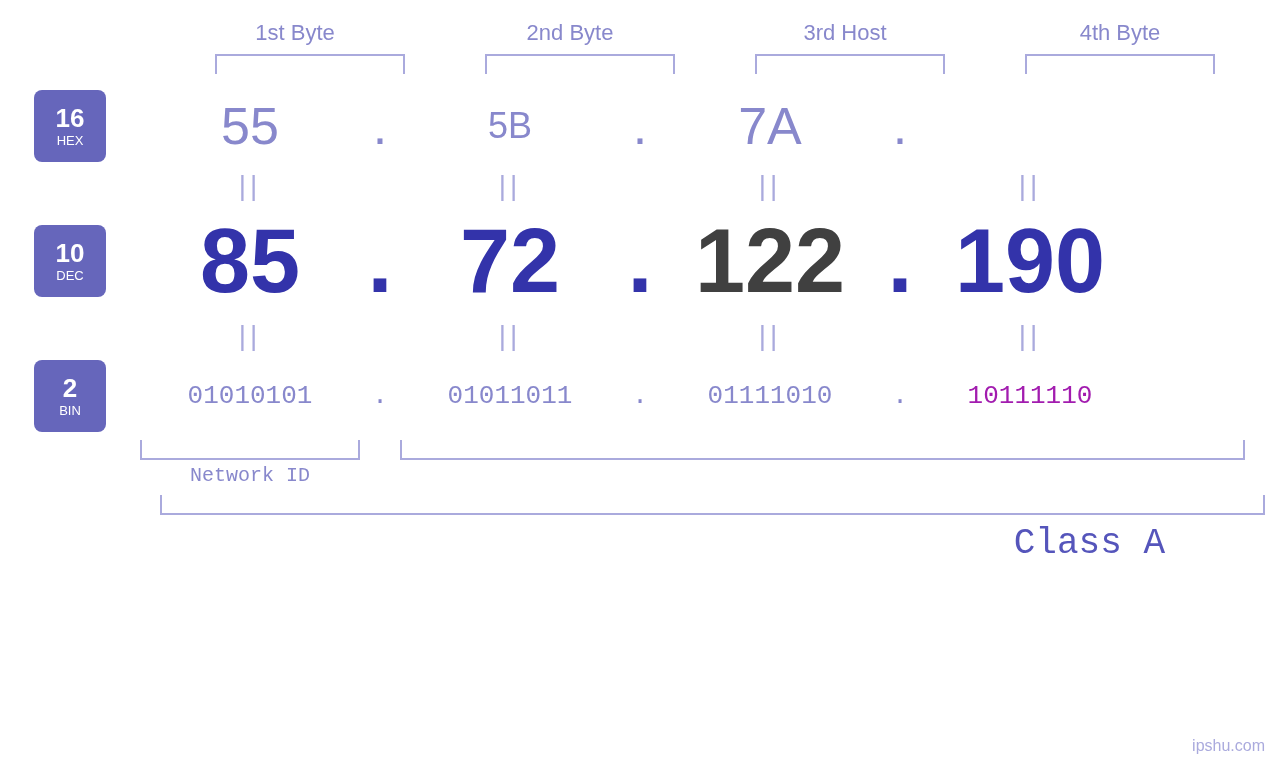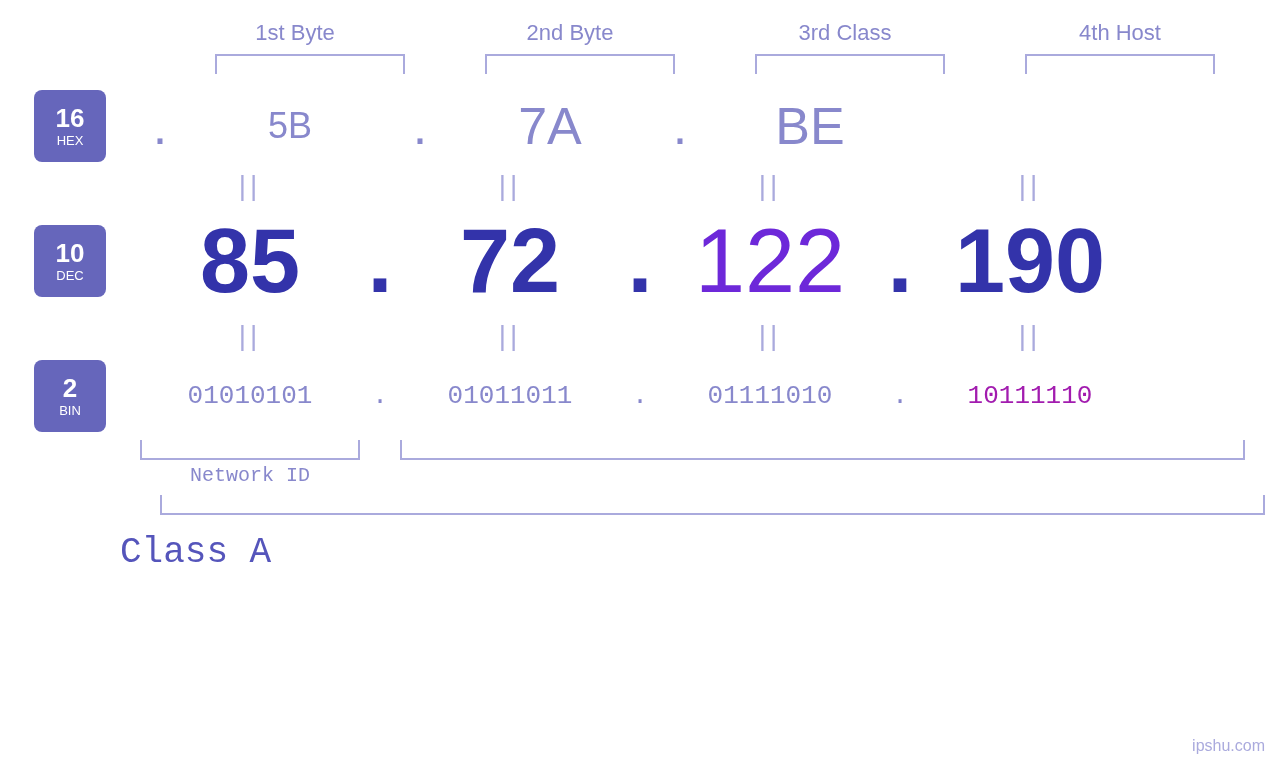--- a/index.html
+++ b/index.html
@@ -119,56 +119,56 @@
 
   </style>
 </head>
 <body>
 
 <div class="main-container">
 
   <div class="byte-headers">
     <div class="byte-header">1st Byte</div>
     <div class="byte-header">2nd Byte</div>
-    <div class="byte-header">3rd Class</div>
-    <div class="byte-header">4th Host</div>
+    <div class="byte-header">3rd Host</div>
+    <div class="byte-header">4th Byte</div>
   </div>
 
   <div class="brackets-top">
     <div class="bracket-line"></div>
     <div class="bracket-line"></div>
     <div class="bracket-line"></div>
     <div class="bracket-line"></div>
   </div>
 
   <div class="row-with-badge" style="margin-top:12px; height:80px;">
     <div class="badge-cell">
       <div class="badge">
         <span class="badge-num">16</span>
         <span class="badge-label">HEX</span>
       </div>
     </div>
     <div class="values-cells">
+      <div class="val-cell" style="width:220px;">
+        <span style="color:#8888cc; font-size:52px; font-family:Arial,sans-serif;">55</span>
+      </div>
       <div class="spacer-cell" style="width:40px;">
         <span style="color:#8888cc; font-size:52px; font-family:Arial,sans-serif;">.</span>
       </div>
       <div class="val-cell" style="width:220px;">
         <span style="color:#8888cc; font-size:36px; font-family:Arial,sans-serif;">5B</span>
       </div>
       <div class="spacer-cell" style="width:40px;">
         <span style="color:#8888cc; font-size:52px; font-family:Arial,sans-serif;">.</span>
       </div>
       <div class="val-cell" style="width:220px;">
         <span style="color:#8888cc; font-size:52px; font-family:Arial,sans-serif;">7A</span>
       </div>
       <div class="spacer-cell" style="width:40px;">
         <span style="color:#8888cc; font-size:52px; font-family:Arial,sans-serif;">.</span>
-      </div>
-      <div class="val-cell" style="width:220px;">
-        <span style="color:#8888cc; font-size:52px; font-family:Arial,sans-serif;">BE</span>
       </div>
     </div>
   </div>
 
   <div class="row-with-badge" style="height:40px;">
     <div class="badge-cell"></div>
     <div class="values-cells">
       <div class="val-cell" style="width:220px;">
         <span style="color:#aaaadd; font-size:28px; font-family:Arial,sans-serif; letter-spacing:4px;">||</span>
       </div>
@@ -201,21 +201,21 @@
       <div class="spacer-cell" style="width:40px;">
         <span style="color:#3333aa; font-size:90px; font-family:Arial,sans-serif; font-weight:bold;">.</span>
       </div>
       <div class="val-cell" style="width:220px;">
         <span style="color:#3333aa; font-size:90px; font-family:Arial,sans-serif; font-weight:bold;">72</span>
       </div>
       <div class="spacer-cell" style="width:40px;">
         <span style="color:#3333aa; font-size:90px; font-family:Arial,sans-serif; font-weight:bold;">.</span>
       </div>
       <div class="val-cell" style="width:220px;">
-        <span style="color:#6d28d9; font-size:90px; font-family:Arial,sans-serif; font-weight:normal;">122</span>
+        <span style="color:#404040; font-size:90px; font-family:Arial,sans-serif; font-weight:bold;">122</span>
       </div>
       <div class="spacer-cell" style="width:40px;">
         <span style="color:#3333aa; font-size:90px; font-family:Arial,sans-serif; font-weight:bold;">.</span>
       </div>
       <div class="val-cell" style="width:220px;">
         <span style="color:#3333aa; font-size:90px; font-family:Arial,sans-serif; font-weight:bold;">190</span>
       </div>
     </div>
   </div>
 
@@ -283,21 +283,21 @@
 
   <div style="display:flex; width:1145px; margin-left:140px; margin-top:4px;">
     <div style="width:220px; text-align:center;">
       <span style="color:#8888cc; font-size:20px; font-family:'Courier New',Courier,monospace;">Network ID</span>
     </div>
     <div style="width:40px;"></div>
   </div>
 
   <div style="width:1105px; margin-left:140px; margin-top:8px; height:20px; border-bottom:2px solid #aaaadd; border-left:2px solid #aaaadd; border-right:2px solid #aaaadd;"></div>
 
-  <div style="width:1045px; text-align:left; margin-top:17px;">
+  <div style="width:1045px; text-align:right; margin-top:8px;">
     <span style="color:#5555bb; font-size:36px; font-family:'Courier New',Courier,monospace;">Class A</span>
   </div>
 
   <div class="watermark">
     <span>ipshu.com</span>
   </div>
 
 </div>
 
 </body></html>

